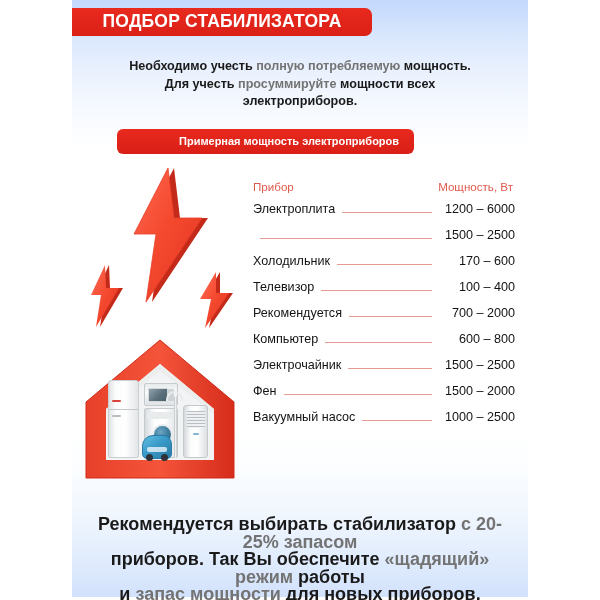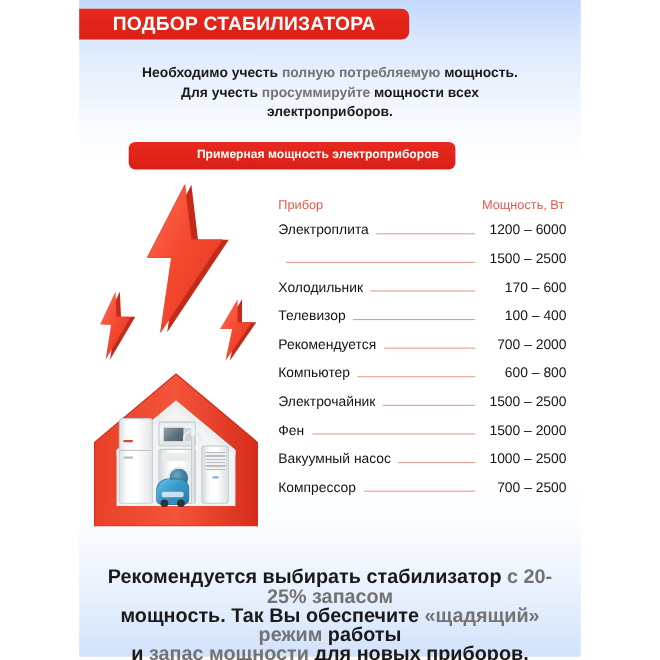--- a/index.html
+++ b/index.html
@@ -420,26 +420,21 @@
     <div class="trow">
       <span class="t-name">Фен</span>
       <span class="t-lead"></span>
       <span class="t-val">1500 – 2000</span>
     </div>
     <div class="trow">
       <span class="t-name">Вакуумный насос</span>
       <span class="t-lead"></span>
       <span class="t-val">1000 – 2500</span>
     </div>
-    <div class="trow">
-      <span class="t-name">Компрессор</span>
-      <span class="t-lead"></span>
-      <span class="t-val">700 – 2500</span>
-    </div>
   </div>
 
   <div class="footer">
     <span>Рекомендуется выбирать стабилизатор </span><span class="red">с 20-25% запасом</span><br>
-    <span>мощность. Так Вы обеспечите </span><span class="red">«щадящий» режим</span><span> работы</span><br>
+    <span>приборов. Так Вы обеспечите </span><span class="red">«щадящий» режим</span><span> работы</span><br>
     <span>и </span><span class="red">запас мощности</span><span> для новых приборов.</span>
   </div>
 
 </div>
 
 </body></html>

